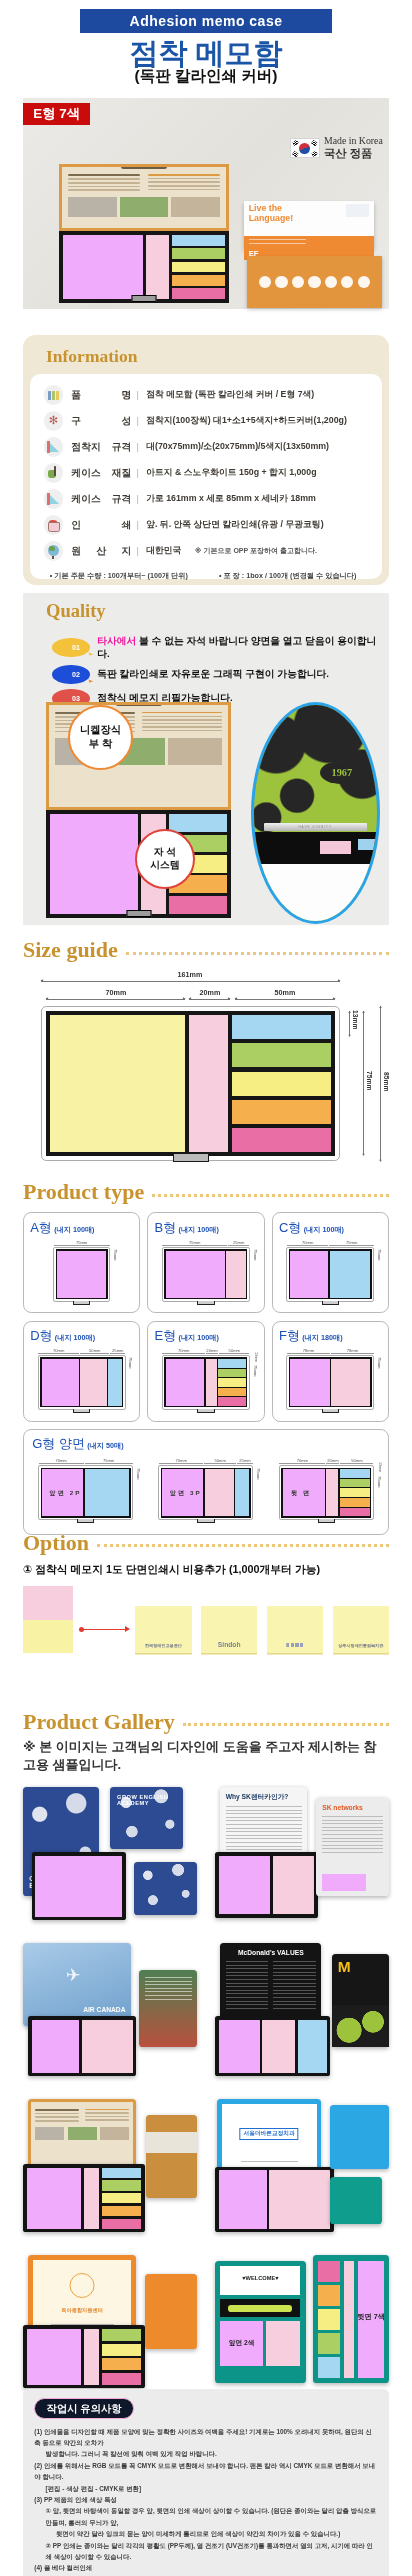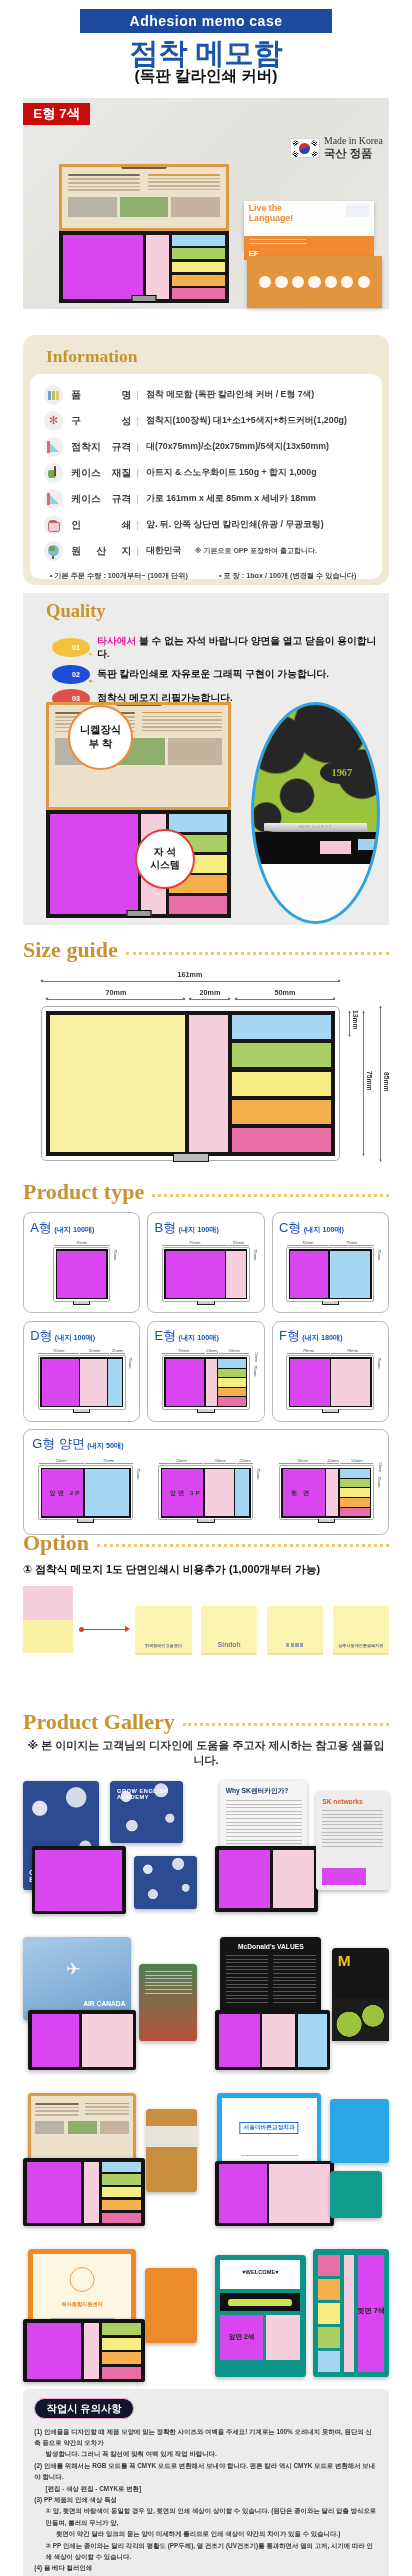--- a/index.html
+++ b/index.html
@@ -30,21 +30,21 @@
   .oc-tab{position:absolute;left:50%;transform:translateX(-50%);top:-3.6px;width:46px;height:5.2px;background:#6e5b44;border-radius:0 0 2.1px 2.1px;}
   .tl{height:1.5px;background:#c3b294;margin:2.1px 0;border-radius:1px;}
   .tl.dark{background:#7e6c4e;height:2.1px;}
   .tl.orange{background:#dd9a45;height:1.5px;}
   .oc-cols{display:flex;gap:7.2px;}
   .oc-col{flex:1;}
   .oc-photos{display:flex;gap:3.1px;margin-top:4.1px;}
   .oc-ph{flex:1;height:19.6px;}
   .oc-tray{background:#161616;height:46%;display:flex;gap:3.1px;padding:4.1px;position:relative;}
   .pad{border-radius:0.5px;}
-  .pad-y{background:#d946ef;} .pad-p{background:#f7cede;} .pad-b{background:#a5d7f3;}
+  .pad-y{background:#f0abfc;} .pad-p{background:#f7cede;} .pad-b{background:#a5d7f3;}
   .s1{background:#a5d7f3;} .s2{background:#accf63;} .s3{background:#f7ee83;} .s4{background:#f5b04d;} .s5{background:#ea6ea6;}
   .strips{display:flex;flex-direction:column;gap:2.6px;}
   .strips>div{flex:1;}
   .tray-clip{position:absolute;left:50%;transform:translateX(-50%);bottom:1px;width:23px;height:4.6px;background:#9c9c9c;border:1px solid #000;}
   
   .cc1{position:absolute;right:15.5px;top:103px;width:130px;height:49px;box-shadow:0 2.1px 4.1px rgba(0,0,0,.25);}
   .cc1-top{height:58%;background:#fdfdfd;position:relative;padding:3.1px 5.2px;}
   .cc1-title{color:#ef8a33;font-weight:bold;font-size:8.8px;line-height:1.1;}
   .cc1-logo{position:absolute;right:4.1px;top:3.1px;width:23px;height:13.4px;background:#eef1f5;color:#6b7b95;font-size:4.6px;text-align:center;line-height:13.4px;}
   .cc1-bot{height:42%;background:#ef8a33;position:relative;padding:2.1px 5.2px;color:#fff;font-size:4.1px;}
@@ -153,21 +153,21 @@
   .opt-stack{width:54px;height:67px;display:flex;flex-direction:column;}
   .opt-stack .p{flex:1;background:#f7cede;} .opt-stack .y{flex:1;background:#f8f3a4;}
   .opt-arrow{position:relative;width:47px;height:1.5px;background:#e23b2e;margin-bottom:23px;}
   .opt-arrow::before{content:"";position:absolute;left:-3.6px;top:-1.8px;width:5.2px;height:5.2px;border-radius:50%;background:#e23b2e;}
   .opt-arrow::after{content:"";position:absolute;right:-4.6px;top:-2.6px;border-left:5.7px solid #e23b2e;border-top:3.3px solid transparent;border-bottom:3.3px solid transparent;}
   .opt-pad{width:61px;height:47px;background:#f9f5b0;border-radius:1px;box-shadow:0 1px 0 #e0d98e,0 2.1px 0 #efe9b9;position:relative;}
   .opt-logo{position:absolute;left:2.1px;right:2.1px;bottom:5.2px;text-align:center;font-size:4.1px;color:#6b6f86;font-weight:bold;}
   .opt-emb{position:absolute;left:50%;transform:translateX(-50%);bottom:6.2px;width:17.5px;height:4.1px;background:repeating-linear-gradient(90deg,#9aa0b5 0 3.1px,transparent 3.1px 4.6px);}
   
   .sec-gallery{height:680px;padding-top:12.4px;}
-  .gal-note{text-align:center;padding:3.1px 23px 0;font-size:11px;font-weight:bold;color:#333;}
+  .gal-note{text-align:left;padding:3.1px 23px 0;font-size:13px;font-weight:bold;color:#333;}
   .gal{display:grid;grid-template-columns:1fr 1fr;gap:23px 18.5px;padding:13.4px 23px 0;}
   .gi{position:relative;height:133px;}
   .gcov{position:absolute;border-radius:3.6px;box-shadow:0 1.5px 4.6px rgba(0,0,0,.28);}
   .gtray{position:absolute;background:#131313;border-radius:2.6px;padding:3.6px;display:flex;gap:2.6px;box-shadow:0 1.5px 4.6px rgba(0,0,0,.28);}
   .doodle{background-image:radial-gradient(circle at 22% 25%,rgba(255,255,255,.85) 0 7%,transparent 8%),radial-gradient(circle at 70% 15%,rgba(255,255,255,.8) 0 9%,transparent 10%),radial-gradient(circle at 82% 60%,rgba(255,255,255,.8) 0 6%,transparent 7%),radial-gradient(circle at 30% 72%,rgba(255,255,255,.8) 0 8%,transparent 9%);}
   .gtxt-w{color:#fff;font-weight:bold;}
   .glines{background:repeating-linear-gradient(180deg,#bdbdbd 0 1px,transparent 1px 3.6px);}
   .glines-w{background:repeating-linear-gradient(180deg,rgba(255,255,255,.55) 0 1px,transparent 1px 3.6px);}
   
   .sec-warn{min-height:281px;margin:0 23px;background:#ececec;border-radius:5.2px;padding:9.3px 11.3px 10.3px;box-sizing:border-box;}

